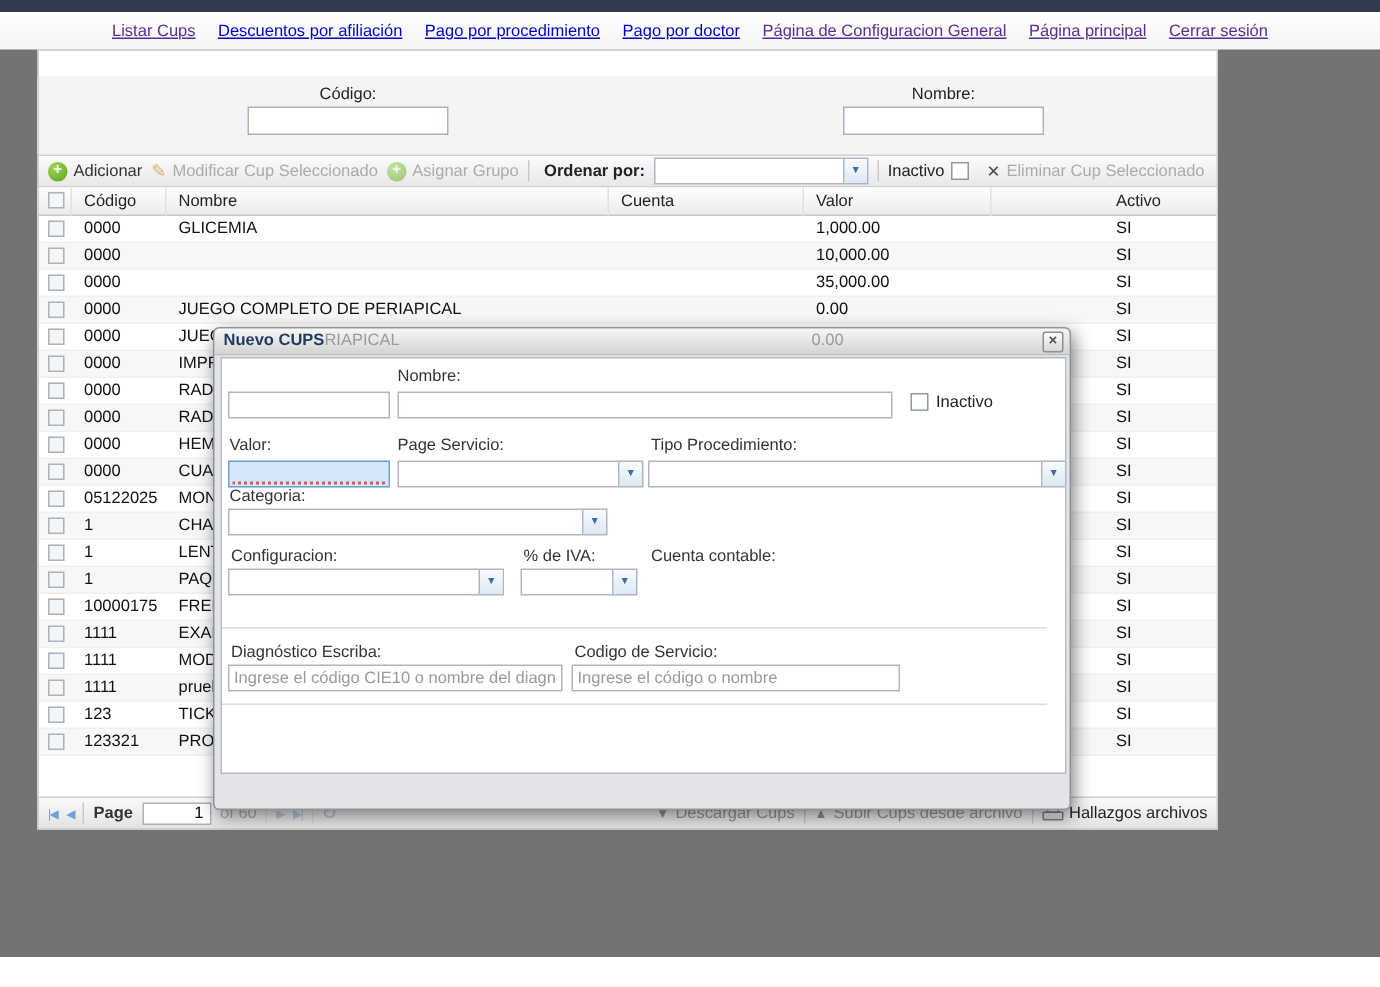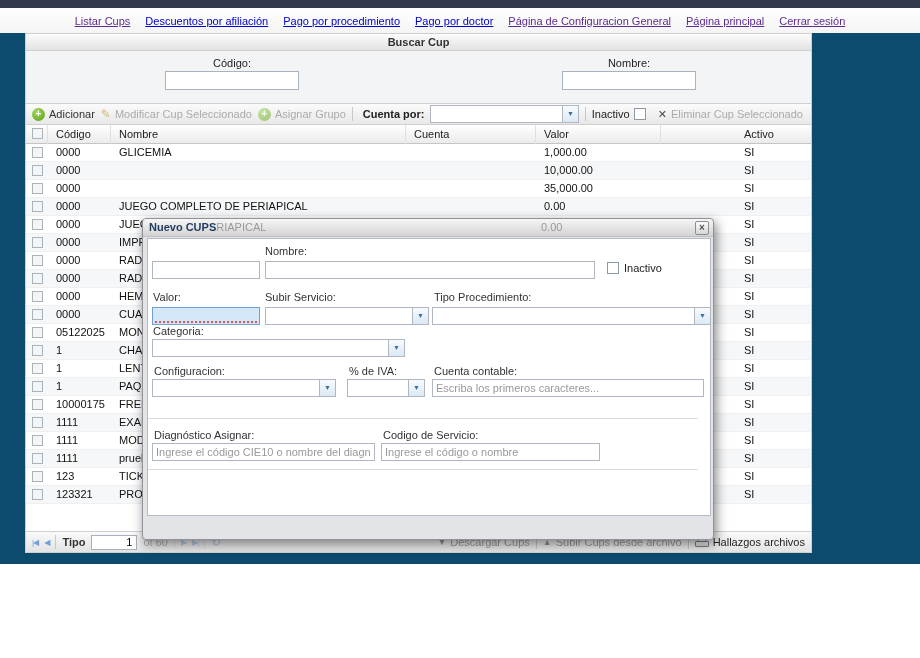--- a/index.html
+++ b/index.html
@@ -1,18 +1,18 @@
 <!DOCTYPE html>
 <html><head>
 <meta charset="utf-8">
 <style>
   * { margin:0; padding:0; box-sizing:border-box; }
   html,body { background:#fff; }
   body { font-family:"Liberation Sans","DejaVu Sans",sans-serif; font-size:11px; color:#222; }
-  .screen { position:relative; width:920px; height:564px; background:#0c4a6e; overflow:hidden; }
+  .screen { position:relative; width:920px; height:638px; background:#737373; overflow:hidden; }
 
   
   .topbar { position:absolute; left:0; top:0; width:920px; height:8px; background:#313b4b; }
 
   
   .navbar { position:absolute; left:0; top:8px; width:920px; height:25px;
             background:linear-gradient(#ffffff,#f4f4f4);
             display:flex; align-items:center; justify-content:center; gap:15px; }
   .nav-link { text-decoration:underline; color:#0000cc; cursor:pointer; white-space:nowrap; }
   .nav-link.visited { color:#5c2d91; }
@@ -155,21 +155,20 @@
       <a class="nav-link">Descuentos por afiliación</a>
       <a class="nav-link">Pago por procedimiento</a>
       <a class="nav-link">Pago por doctor</a>
       <a class="nav-link visited">Página de Configuracion General</a>
       <a class="nav-link visited">Página principal</a>
       <a class="nav-link visited">Cerrar sesión</a>
     </div>
 
   <div class="content-frame"></div>
 
-  <div class="panel-title">Buscar Cup</div>
 
   <div class="search-panel">
     <div class="field-label-top lbl-codigo">Código:</div>
     <input class="search-input inp-codigo" value="" style="">
     <div class="field-label-top lbl-nombre">Nombre:</div>
     <input class="search-input inp-nombre" value="" style="">
   </div>
 
   <div class="toolbar">
     <span class="tb-btn">
@@ -178,21 +177,21 @@
     </span>
     <span class="tb-btn disabled">
       <span class="icon-pencil">✎</span>
       <span class="lbl">Modificar Cup Seleccionado</span>
     </span>
     <span class="tb-btn disabled">
       <span class="icon-circle-plus dim">+</span>
       <span class="lbl">Asignar Grupo</span>
     </span>
     <span class="vsep"></span>
-    <span class="ordenar-lbl">Cuenta por:</span>
+    <span class="ordenar-lbl">Ordenar por:</span>
     <span class="combo combo-ordenar">
       <span class="trig">▼</span>
     </span>
     <span class="vsep"></span>
     <span class="inactivo-wrap">
       <span>Inactivo</span>
       <span class="chk"></span>
     </span>
     <span class="tb-spacer"></span>
     <span class="tb-btn disabled">
@@ -385,21 +384,21 @@
           <div class="gc c-valor"></div>
           <div class="gc c-activo">SI</div>
         </div>
       </div>
   </div>
 
   <div class="bottombar">
     <span class="pgicon">|◀</span>
     <span class="pgicon">◀</span>
     <span class="vsep"></span>
-    <span class="pglabel">Tipo</span>
+    <span class="pglabel">Page</span>
     <input class="pginput" value="1" style="">
     <span class="pgof dim">of 60</span>
     <span class="vsep dim"></span>
     <span class="pgicon dim">▶</span>
     <span class="pgicon dim">▶|</span>
     <span class="vsep dim"></span>
     <span class="pgicon refresh dim">↻</span>
 
     <span class="bb-right">
       <span class="bb-btn dim">
@@ -439,21 +438,21 @@
     <span class="m-inactivo">
       <span class="chk"></span>
       <span>Inactivo</span>
     </span>
 
     <span class="m-label l-valor">Valor:</span>
     <span class="m-input i-valor focused-err">
       <span class="wavy"></span>
     </span>
 
-    <span class="m-label l-tiposerv">Subir Servicio:</span>
+    <span class="m-label l-tiposerv">Page Servicio:</span>
     <span class="combo m-combo c-tiposerv">
       <span class="trig">▼</span>
     </span>
 
     <span class="m-label l-tipoproc">Tipo Procedimiento:</span>
     <span class="combo m-combo c-tipoproc">
       <span class="trig">▼</span>
     </span>
 
     <span class="m-label l-categoria">Categoria:</span>
@@ -465,25 +464,24 @@
     <span class="combo m-combo c-espec">
       <span class="trig">▼</span>
     </span>
 
     <span class="m-label l-iva">% de IVA:</span>
     <span class="combo m-combo c-iva">
       <span class="trig">▼</span>
     </span>
 
     <span class="m-label l-cuenta">Cuenta contable:</span>
-    <input class="m-input i-cuenta" placeholder="Escriba los primeros caracteres..." style="">
 
     <span class="hr hr1"></span>
 
-    <span class="m-label l-diag">Diagnóstico Asignar:</span>
+    <span class="m-label l-diag">Diagnóstico Escriba:</span>
     <input class="m-input i-diag" placeholder="Ingrese el código CIE10 o nombre del diagnostic" style="">
 
     <span class="m-label l-codserv">Codigo de Servicio:</span>
     <input class="m-input i-codserv" placeholder="Ingrese el código o nombre" style="">
 
     <span class="hr hr2"></span>
 
     <div class="modal-footer">
       
       

